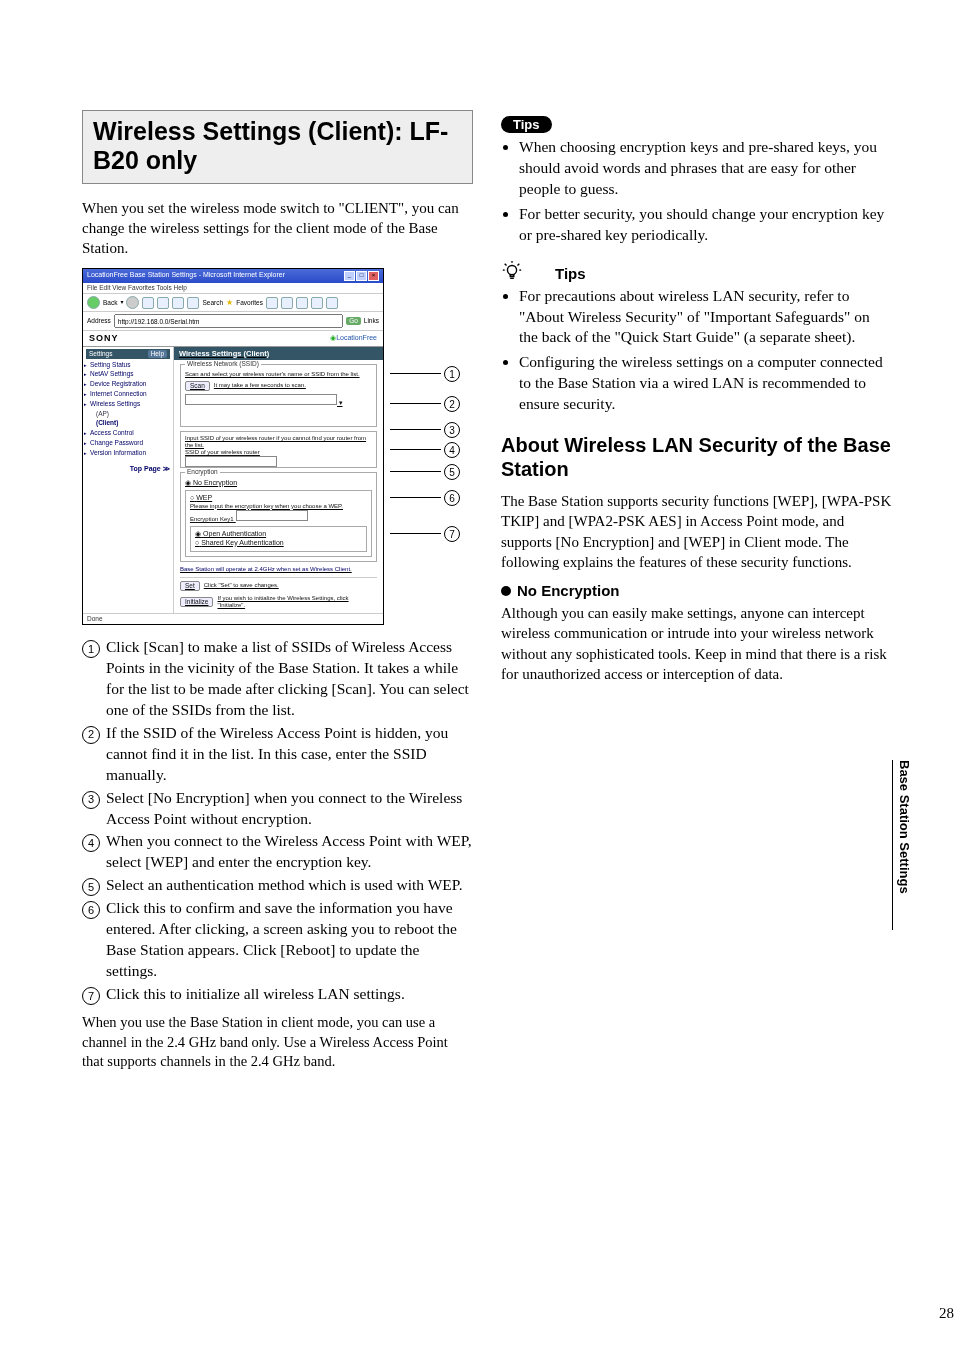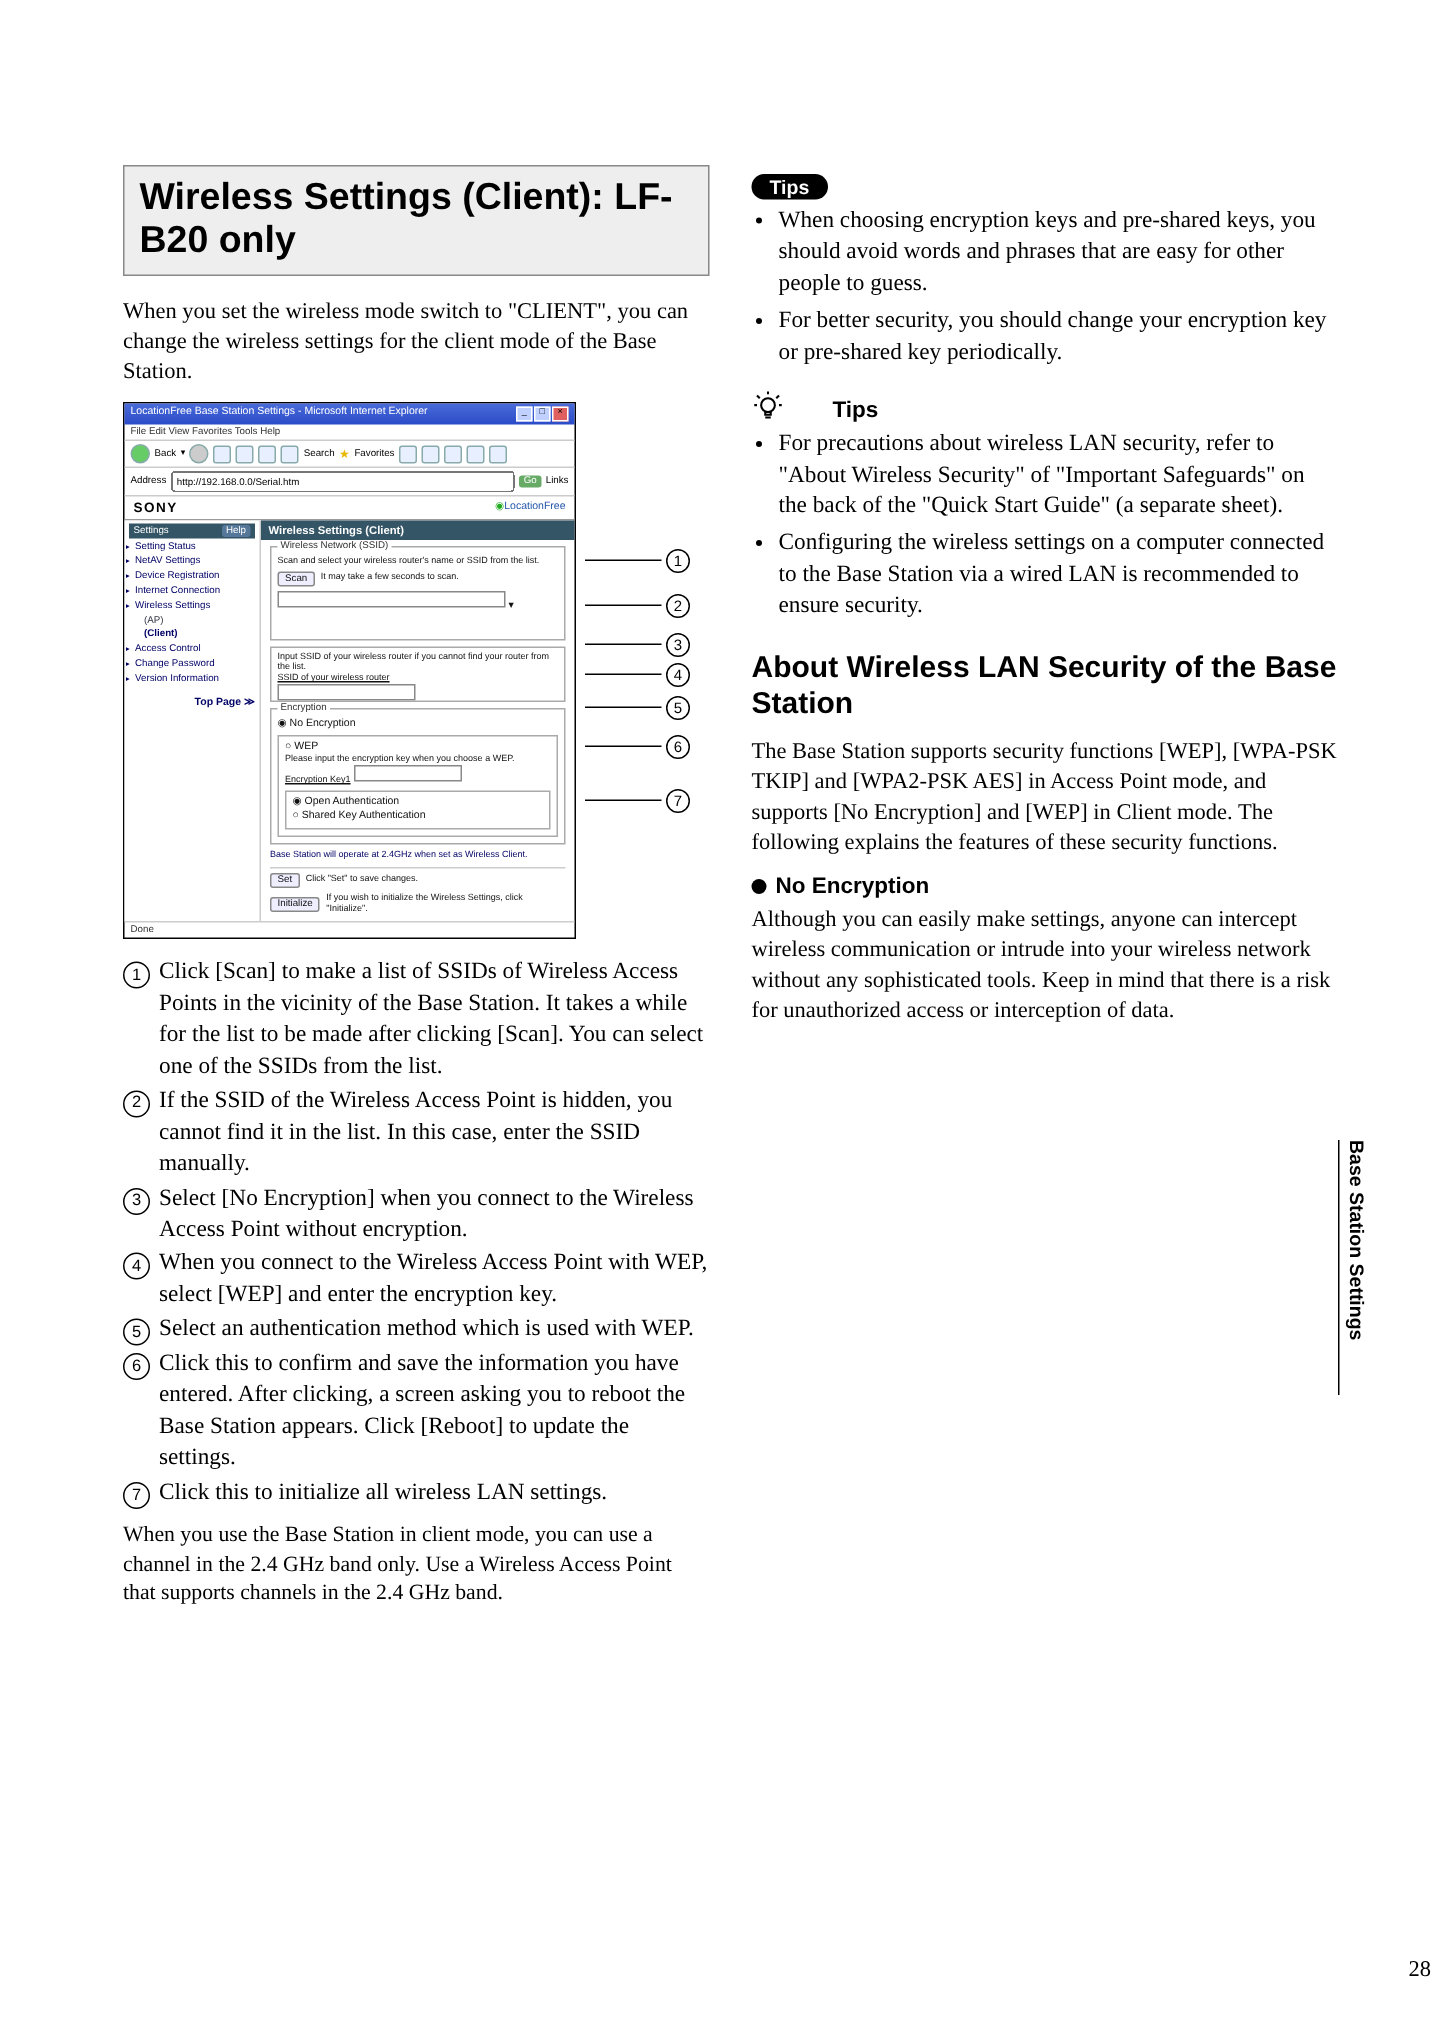--- a/index.html
+++ b/index.html
@@ -140,20 +140,21 @@
     content:"▸"; position:absolute; left:-2px; font-size:5px; top:1px; color:#006;
   }
   .fig-sidebar a.sub { padding-left:10px; color:#334;}
   .fig-sidebar a.sub::before{content:"";}
   .fig-sidebar .top-link{
     margin-top:6px; text-align:right; color:#006; font-weight:bold; font-size:7px;
   }
   .fig-main {
     flex:1;
     padding: 0;
+    text-decoration: underline;
   }
   .fig-main .panel-title{
     background:#356; color:#fff; padding:2px 5px; font-size:7.5px;
     font-weight:bold;
   }
   .fig-main .panel-body{
     padding:4px 6px;
     display:flex; flex-direction:column; gap:4px;
     color:#111;
   }

